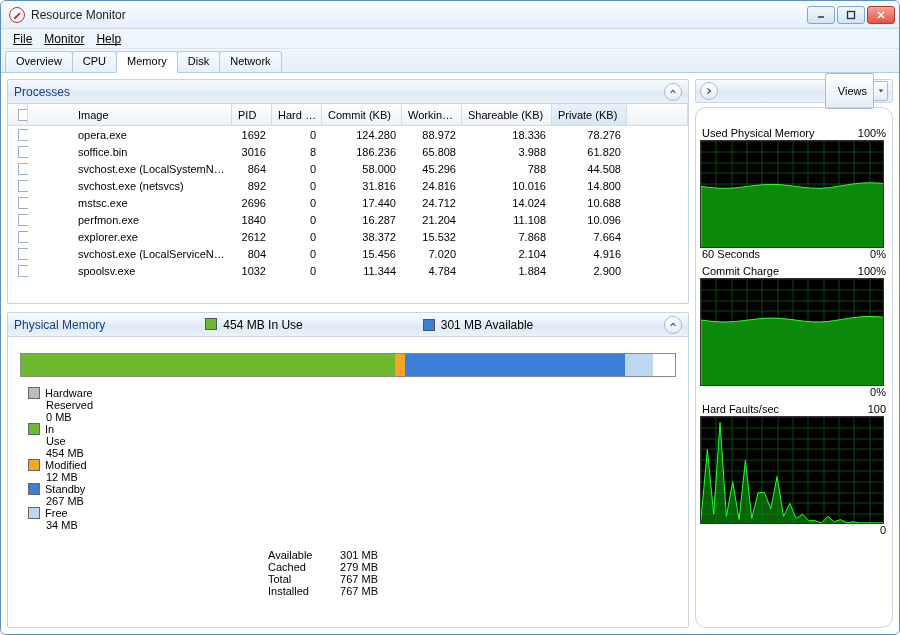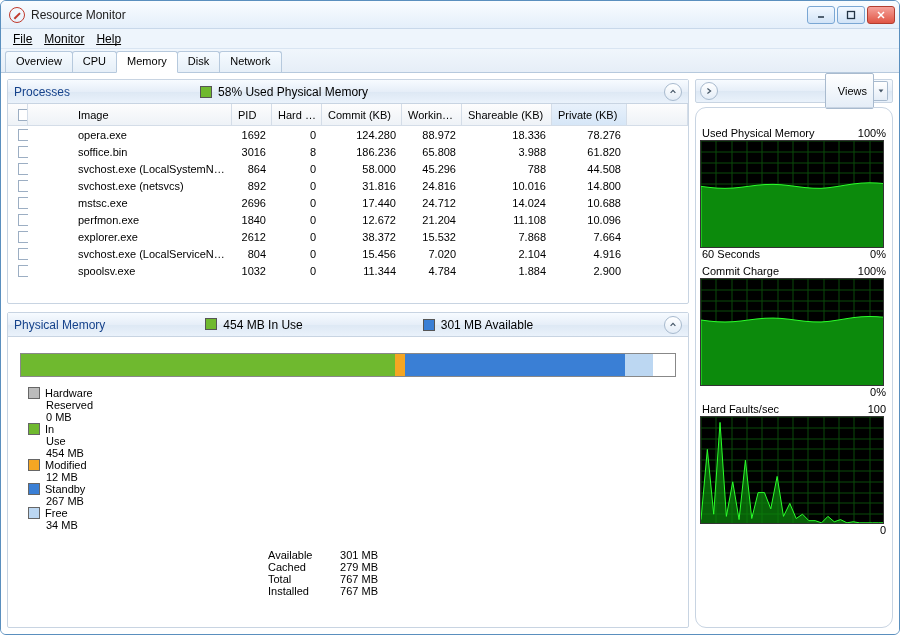--- a/index.html
+++ b/index.html
@@ -304,24 +304,20 @@
         <div class="tab">Network</div>
       </div>
   </div>
 
   <div class="content">
     <div class="leftcol">
 
       <div class="panel procpanel">
         <div class="panel-hdr">
           <span class="name">Processes</span>
-          <span style="margin-left:130px; display:flex; align-items:center; gap:6px;">
-            <span class="sq" style="background: rgb(111, 185, 47);"></span>
-            <span>58% Used Physical Memory</span>
-          </span>
           <span class="collapse">
               <svg viewBox="0 0 10 10">
                 <polyline points="2,6 5,3 8,6" fill="none" stroke="#456" stroke-width="1.5"></polyline>
               </svg>
             </span>
         </div>
         <div class="table-hdr">
           <div class="th c-chk">
               <span class="chk"></span>
             </div>
@@ -400,21 +396,21 @@
               <div class="td c-priv num">10.688</div>
               <div class="td c-end"></div>
             </div>
             <div class="row">
               <div class="td c-chk">
                 <span class="chk"></span>
               </div>
               <div class="td c-img">perfmon.exe</div>
               <div class="td c-pid num">1840</div>
               <div class="td c-hard num">0</div>
-              <div class="td c-commit num">12.672</div>
+              <div class="td c-commit num">16.287</div>
               <div class="td c-work num">21.204</div>
               <div class="td c-share num">11.108</div>
               <div class="td c-priv num">10.096</div>
               <div class="td c-end"></div>
             </div>
             <div class="row">
               <div class="td c-chk">
                 <span class="chk"></span>
               </div>
               <div class="td c-img">explorer.exe</div>

